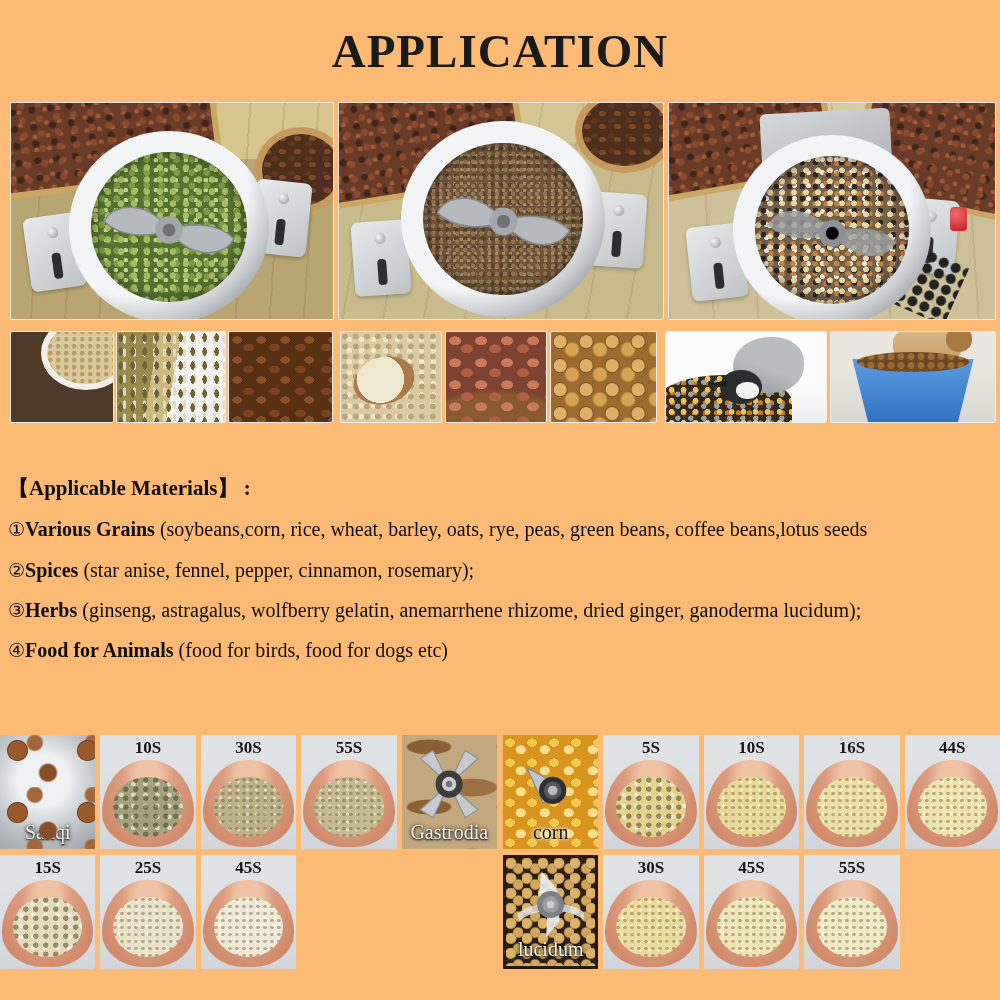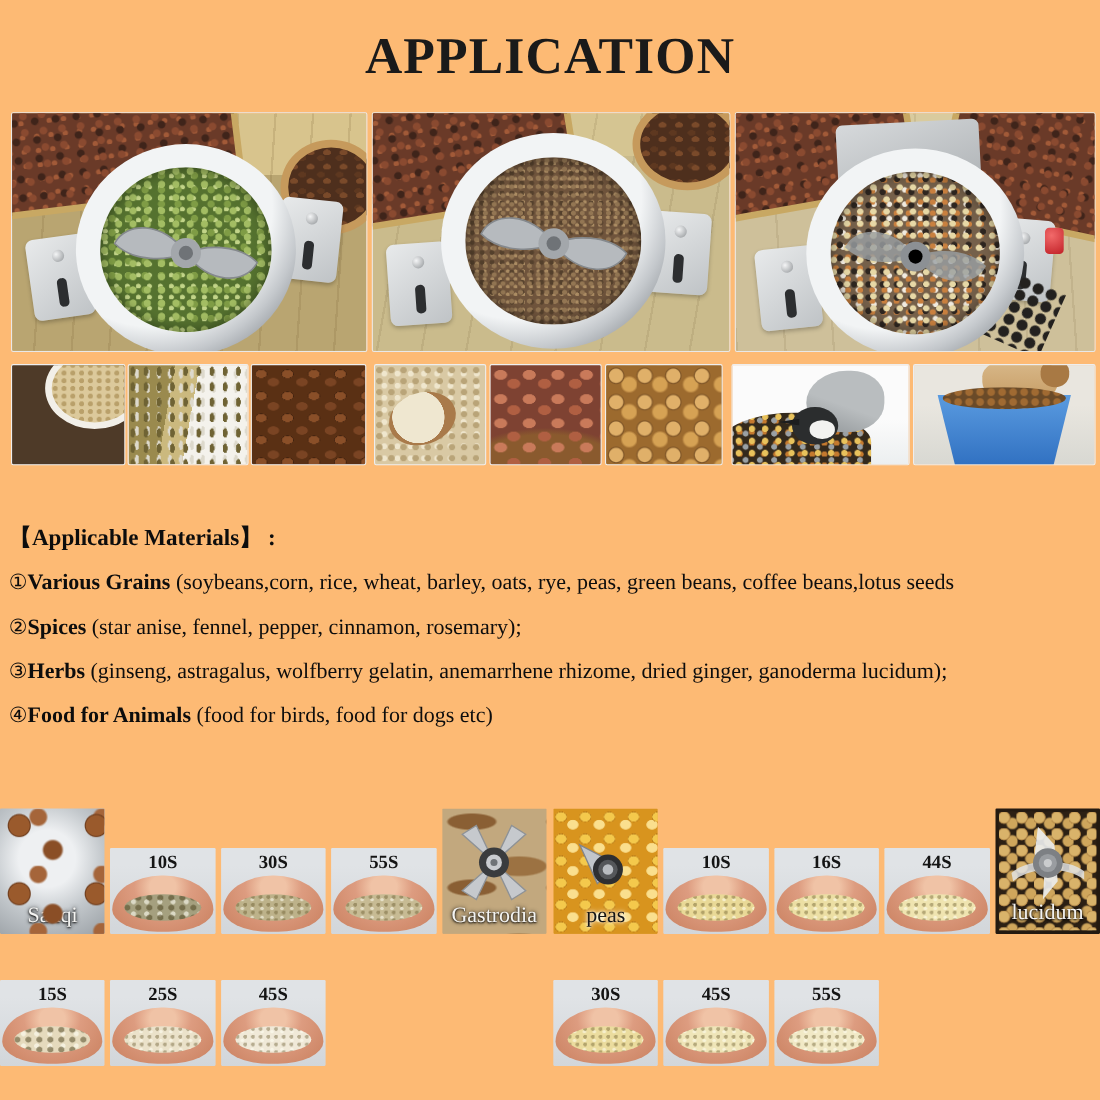--- a/index.html
+++ b/index.html
@@ -123,21 +123,21 @@
 
   
   .mat-heading{left:8px;top:474px;font-size:21px;font-weight:bold;color:#0d0d0d;}
   .mat-line{left:8px;width:992px;font-size:20px;white-space:nowrap;overflow:hidden;color:#0d0d0d;}
   .mat-line b{font-weight:bold;}
   .num{font-family:"DejaVu Sans","Liberation Sans",sans-serif;font-size:19px;}
 
   
   .grid{display:grid;grid-template-columns:repeat(5,1fr);grid-auto-rows:114px;column-gap:5px;row-gap:6px;}
   .gcell{position:relative;overflow:hidden;border-radius:1px;}
-  .tcell{background:linear-gradient(180deg,#e0e3e6 0 20%,#d2d6da 100%);margin-top:36px;}
+  .tcell{background:linear-gradient(180deg,#e0e3e6 0 20%,#d2d6da 100%);}
   .time{position:absolute;left:0;right:0;top:3px;text-align:center;font-size:17px;font-weight:bold;color:#141414;}
   .wbowl{position:absolute;left:2px;right:2px;top:25px;bottom:2px;border-radius:50% 50% 46% 46%/62% 62% 40% 40%;
         background:radial-gradient(ellipse at 50% 20%,#f0c3a6 0 18%,#dd9c80 40%,#c9805f 100%);}
   .powder{position:absolute;left:13px;right:13px;top:42px;bottom:12px;border-radius:50%;}
   .powder::after{content:"";position:absolute;inset:0;border-radius:50%;
         background-image:radial-gradient(circle at 28% 35%,rgba(95,80,35,.4) 0 1.5px,transparent 2px),
                          radial-gradient(circle at 70% 62%,rgba(255,255,244,.55) 0 1.3px,transparent 1.8px);
         background-size:7px 7px,9px 8px;}
   .powder.coarse::after{background-size:10px 9px,12px 11px;
         background-image:radial-gradient(circle at 28% 35%,rgba(70,60,25,.5) 0 2.4px,transparent 3px),
@@ -342,22 +342,27 @@
   </div>
 
   <div class="abs grid" style="left:503px;top:735px;width:497px;">
     <div class="gcell lc-corn">
       <svg class="lbl-svg" viewBox="0 0 100 100">
         <path d="M20 30 L62 52 L40 74 Z" fill="#c2c6ca" stroke="#82868a" stroke-width="1.5"></path>
         <circle cx="52" cy="58" r="17" fill="#2e2f31"></circle>
           <circle cx="52" cy="58" r="11" fill="#55575a"></circle>
           <circle cx="52" cy="58" r="6" fill="#b9bcc0"></circle>
       </svg>
-      <div class="lbl">peas</div>
-    </div>
+      <div class="lbl">corn</div>
+    </div>
+    <div class="gcell tcell">
+        <div class="time">5S</div>
+        <div class="wbowl"></div>
+        <div class="powder coarse p-co1"></div>
+      </div>
     <div class="gcell tcell">
         <div class="time">10S</div>
         <div class="wbowl"></div>
         <div class="powder p-co2"></div>
       </div>
     <div class="gcell tcell">
         <div class="time">16S</div>
         <div class="wbowl"></div>
         <div class="powder p-co3"></div>
       </div>

